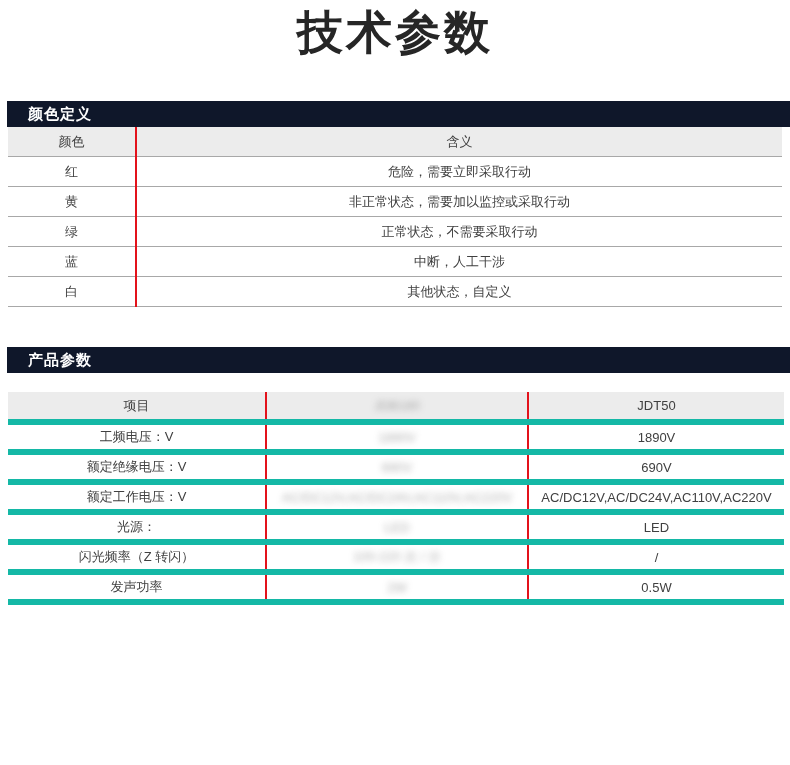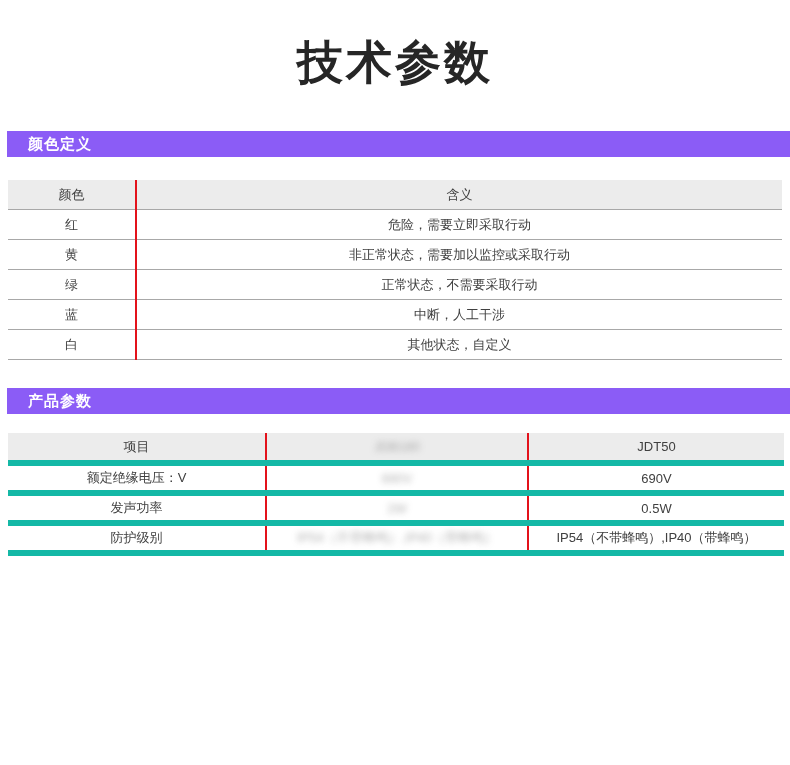--- a/index.html
+++ b/index.html
@@ -5,53 +5,53 @@
   html, body {
     margin: 0;
     padding: 0;
     background: #ffffff;
     width: 790px;
     height: 765px;
     font-family: "Liberation Sans", "DejaVu Sans", sans-serif;
     overflow: hidden;
   }
   .page-title {
-    margin: 8px;
-    padding-top: 24px;
+    margin: 0;
+    padding-top: 2px;
     height: 86px;
     text-align: center;
     font-size: 46px;
     font-weight: 900;
     letter-spacing: 3px;
     color: #262626;
   }
   .banner {
     margin-left: 7px;
     width: 783px;
     height: 26px;
     line-height: 26px;
-    background: #8b5cf6;
+    background: #0f172a;
     color: #ffffff;
     font-size: 15px;
     font-weight: bold;
     padding-left: 21px;
     box-sizing: border-box;
     letter-spacing: 1px;
   }
   .banner-1 { margin-top: 13px; }
-  .banner-2 { margin-top: 28px; }
+  .banner-2 { margin-top: 40px; }
   table {
     border-collapse: collapse;
     table-layout: fixed;
     margin-left: 8px;
     width: 774px;
     font-size: 13px;
     color: #404040;
   }
-  .color-table { margin-top: 23px; }
+  .color-table { }
   .color-table td, .color-table th {
     height: 29px;
     text-align: center;
     vertical-align: middle;
     font-weight: normal;
     border-bottom: 1px solid #a8a8a8;
     padding: 0;
   }
   .color-table thead th { background: #ececec; }
   .color-table .col-color { width: 127px; border-right: 2px solid #e3121b; }
@@ -119,28 +119,43 @@
 <table class="product-table">
   <thead>
     <tr>
       <th class="col-item">项目</th>
       <th class="col-mid"><span class="obscured">JDB180</span></th>
       <th class="col-jdt50">JDT50</th>
     </tr>
   </thead>
   <tbody>
     <tr>
+      <td class="col-item">工频电压：V</td>
+      <td class="col-mid"><span class="obscured">1890V</span></td>
+      <td class="col-jdt50">1890V</td>
+    </tr>
+    <tr>
       <td class="col-item">额定绝缘电压：V</td>
       <td class="col-mid"><span class="obscured">690V</span></td>
       <td class="col-jdt50">690V</td>
+    </tr>
+    <tr>
+      <td class="col-item">额定工作电压：V</td>
+      <td class="col-mid"><span class="obscured">AC/DC12V,AC/DC24V,AC110V,AC220V</span></td>
+      <td class="col-jdt50">AC/DC12V,AC/DC24V,AC110V,AC220V</td>
+    </tr>
+    <tr>
+      <td class="col-item">光源：</td>
+      <td class="col-mid"><span class="obscured">LED</span></td>
+      <td class="col-jdt50">LED</td>
+    </tr>
+    <tr>
+      <td class="col-item">闪光频率（Z 转闪）</td>
+      <td class="col-mid"><span class="obscured">100-220 次 / 分</span></td>
+      <td class="col-jdt50">/</td>
     </tr>
     <tr>
       <td class="col-item">发声功率</td>
       <td class="col-mid"><span class="obscured">2W</span></td>
       <td class="col-jdt50">0.5W</td>
     </tr>
-    <tr>
-      <td class="col-item">防护级别</td>
-      <td class="col-mid"><span class="obscured">IP54（不带蜂鸣）,IP40（带蜂鸣）</span></td>
-      <td class="col-jdt50">IP54（不带蜂鸣）,IP40（带蜂鸣）</td>
-    </tr>
   </tbody>
 </table>
 
 </body></html>

